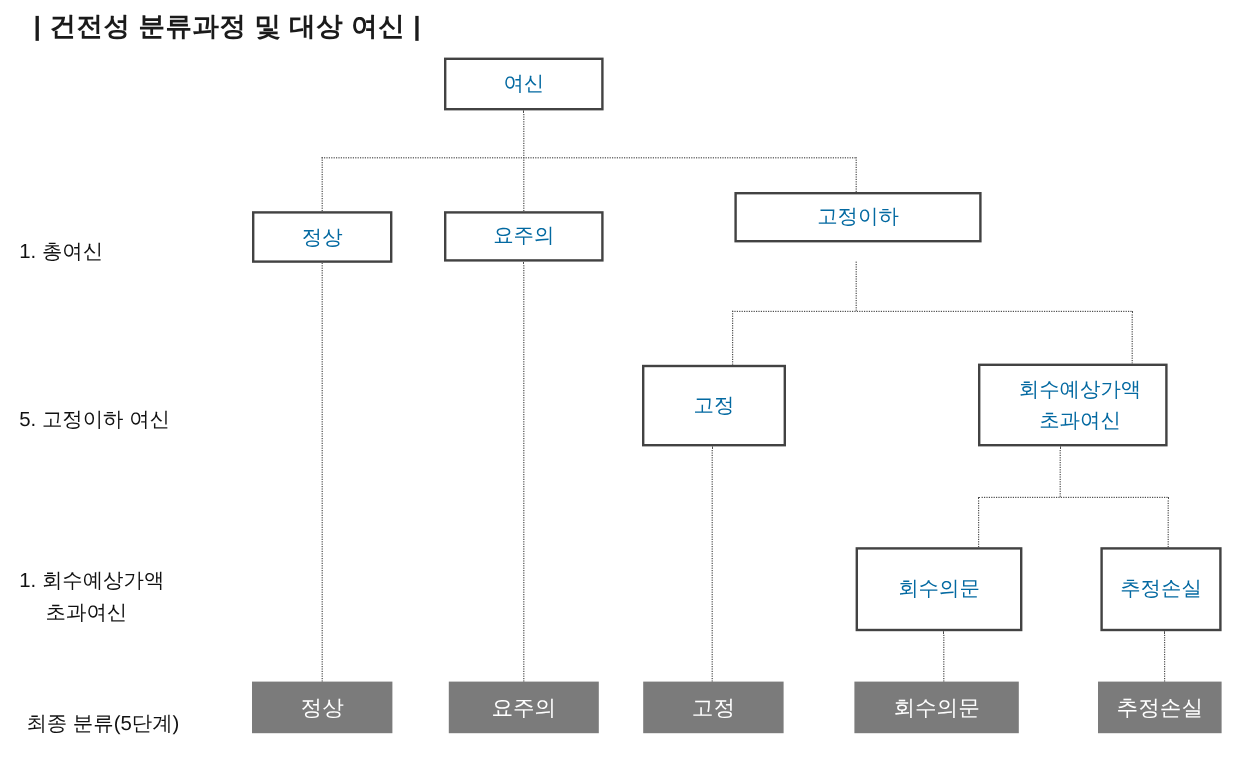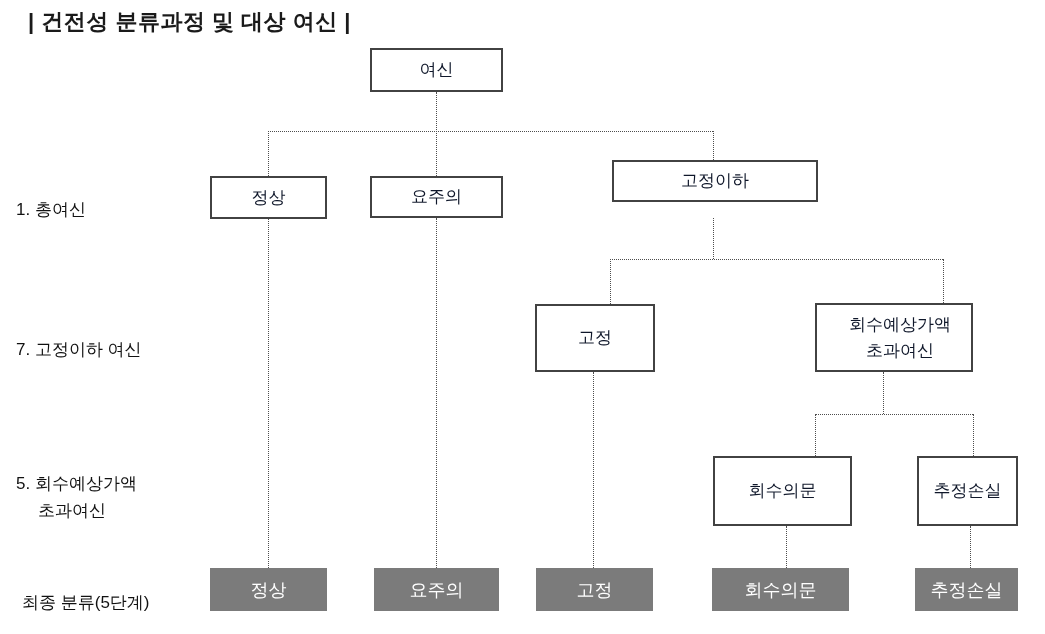--- a/index.html
+++ b/index.html
@@ -25,21 +25,21 @@
   }
   .node {
     position: absolute;
     box-sizing: border-box;
     border: 2px solid #424242;
     background: #ffffff;
     display: flex;
     align-items: center;
     justify-content: center;
     font-size: 17px;
-    color: #0f172a;
+    color: #0369a1;
     text-align: center;
     line-height: 1.5;
   }
   .node .stack {
     display: flex;
     flex-direction: column;
     align-items: center;
     margin-left: 12px;
   }
   .final-node {
@@ -73,23 +73,23 @@
   }
 </style>
 </head>
 <body>
 
 <div id="stage">
 
   <div class="title">| 건전성 분류과정 및 대상 여신 |</div>
 
   <div class="row-label" style="left:16px; top:184px;">1. 총여신</div>
-  <div class="row-label" style="left:16px; top:324px;">7. 고정이하 여신</div>
+  <div class="row-label" style="left:16px; top:324px;">5. 고정이하 여신</div>
   <div class="row-label" style="left:16px; top:458px;">
-    <div>5. 회수예상가액</div>
+    <div>1. 회수예상가액</div>
     <div style="padding-left:22px;">초과여신</div>
   </div>
   <div class="row-label" style="left:22px; top:577px;">최종 분류(5단계)</div>
 
   <div class="vd" style="left:436px; top:92px;  height:84px;"></div>
   <div class="hd" style="left:268px; top:131px; width:445px;"></div>
   <div class="vd" style="left:268px; top:131px; height:45px;"></div>
   <div class="vd" style="left:713px; top:131px; height:45px;"></div>
 
   <div class="vd" style="left:713px; top:218px; height:41px;"></div>

